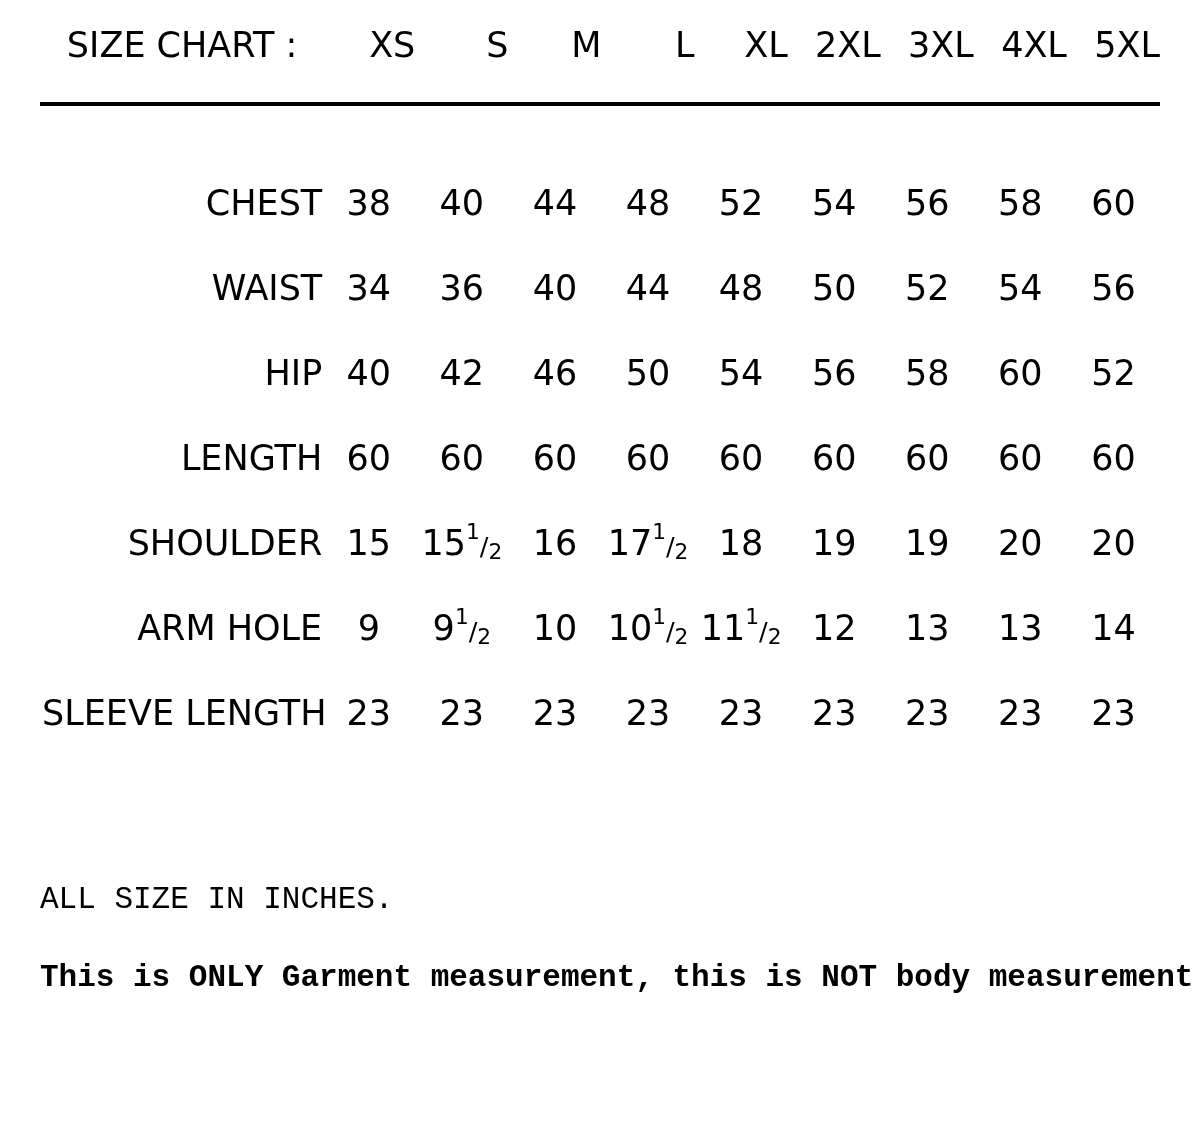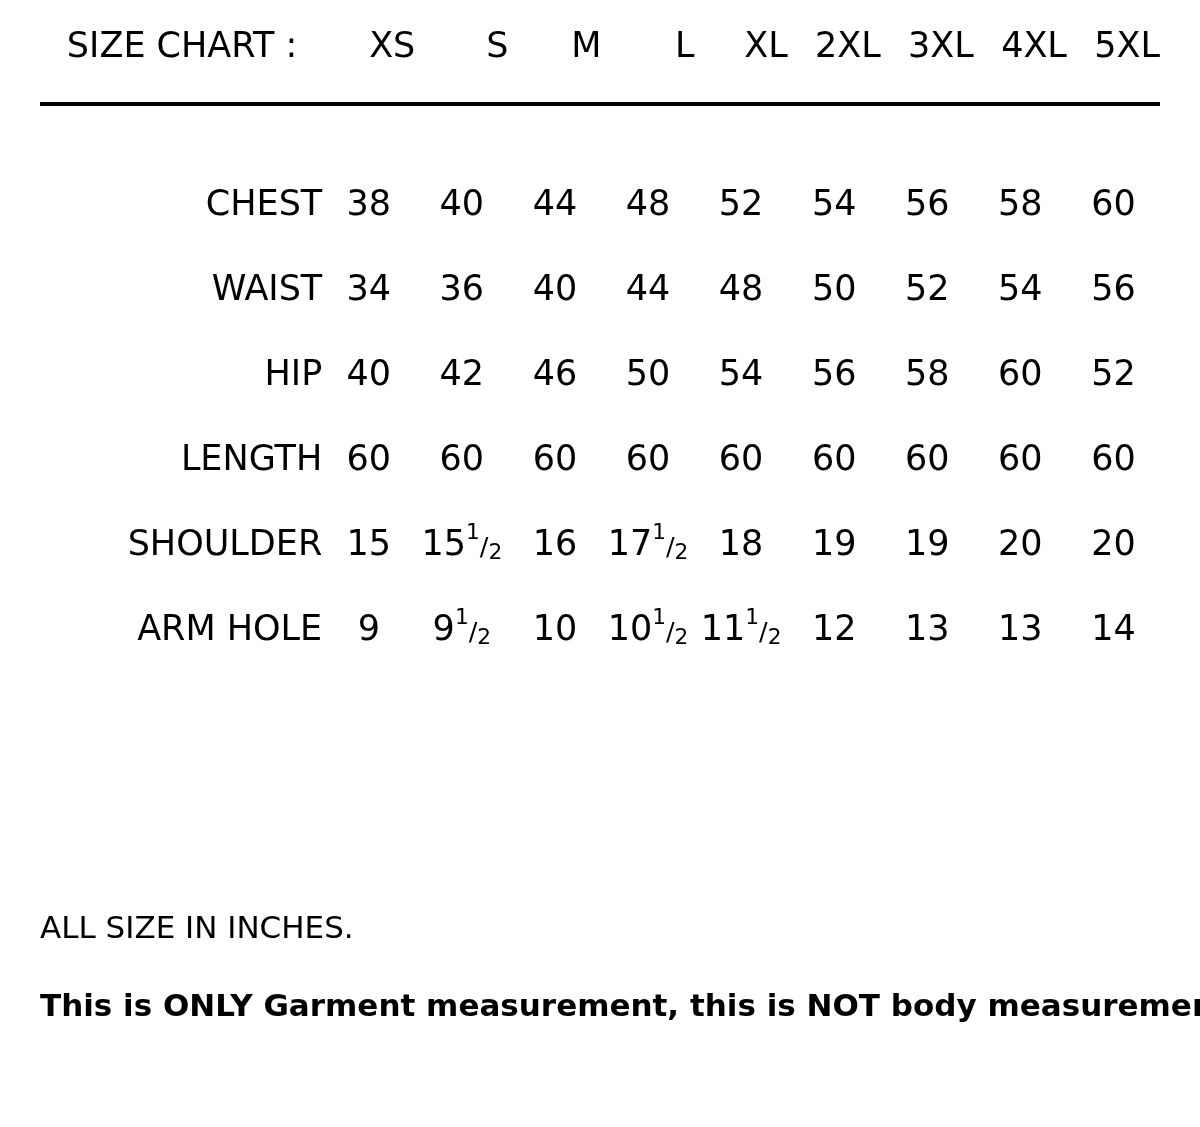--- a/index.html
+++ b/index.html
@@ -85,22 +85,23 @@
   }
   .frac sub {
     font-size: 1em;
     vertical-align: -0.18em;
     line-height: 0;
   }
 
   .notes {
     position: absolute;
     left: 40px;
-    top: 912px;
+    top: 884px;
     width: 1120px;
+    font-family: Liberation Mono, monospace;
   }
   .note {
     font-size: 31px;
     line-height: 1.0;
     margin-bottom: 47px;
     white-space: nowrap;
   }
   .note.bold {
     font-weight: bold;
     margin-bottom: 0;
@@ -219,20 +220,32 @@
         <td><span>9</span><span class="frac"><sup>1</sup><span class="slash">/</span><sub>2</sub></span></td>
         <td><span>10</span></td>
         <td><span>10</span><span class="frac"><sup>1</sup><span class="slash">/</span><sub>2</sub></span></td>
         <td><span>11</span><span class="frac"><sup>1</sup><span class="slash">/</span><sub>2</sub></span></td>
         <td><span>12</span></td>
         <td><span>13</span></td>
         <td><span>13</span></td>
         <td><span>14</span></td>
       </tr>
 
+      <tr class="data-row">
+        <td class="row-label">SLEEVE LENGTH</td>
+        <td><span>23</span></td>
+        <td><span>23</span></td>
+        <td><span>23</span></td>
+        <td><span>23</span></td>
+        <td><span>23</span></td>
+        <td><span>23</span></td>
+        <td><span>23</span></td>
+        <td><span>23</span></td>
+        <td><span>23</span></td>
+      </tr>
 
     </tbody>
   </table>
 
   <div class="notes">
     <div class="note">ALL SIZE IN INCHES.</div>
     <div class="note bold">This is ONLY Garment measurement, this is NOT body measurement.</div>
   </div>
 
 </div>

